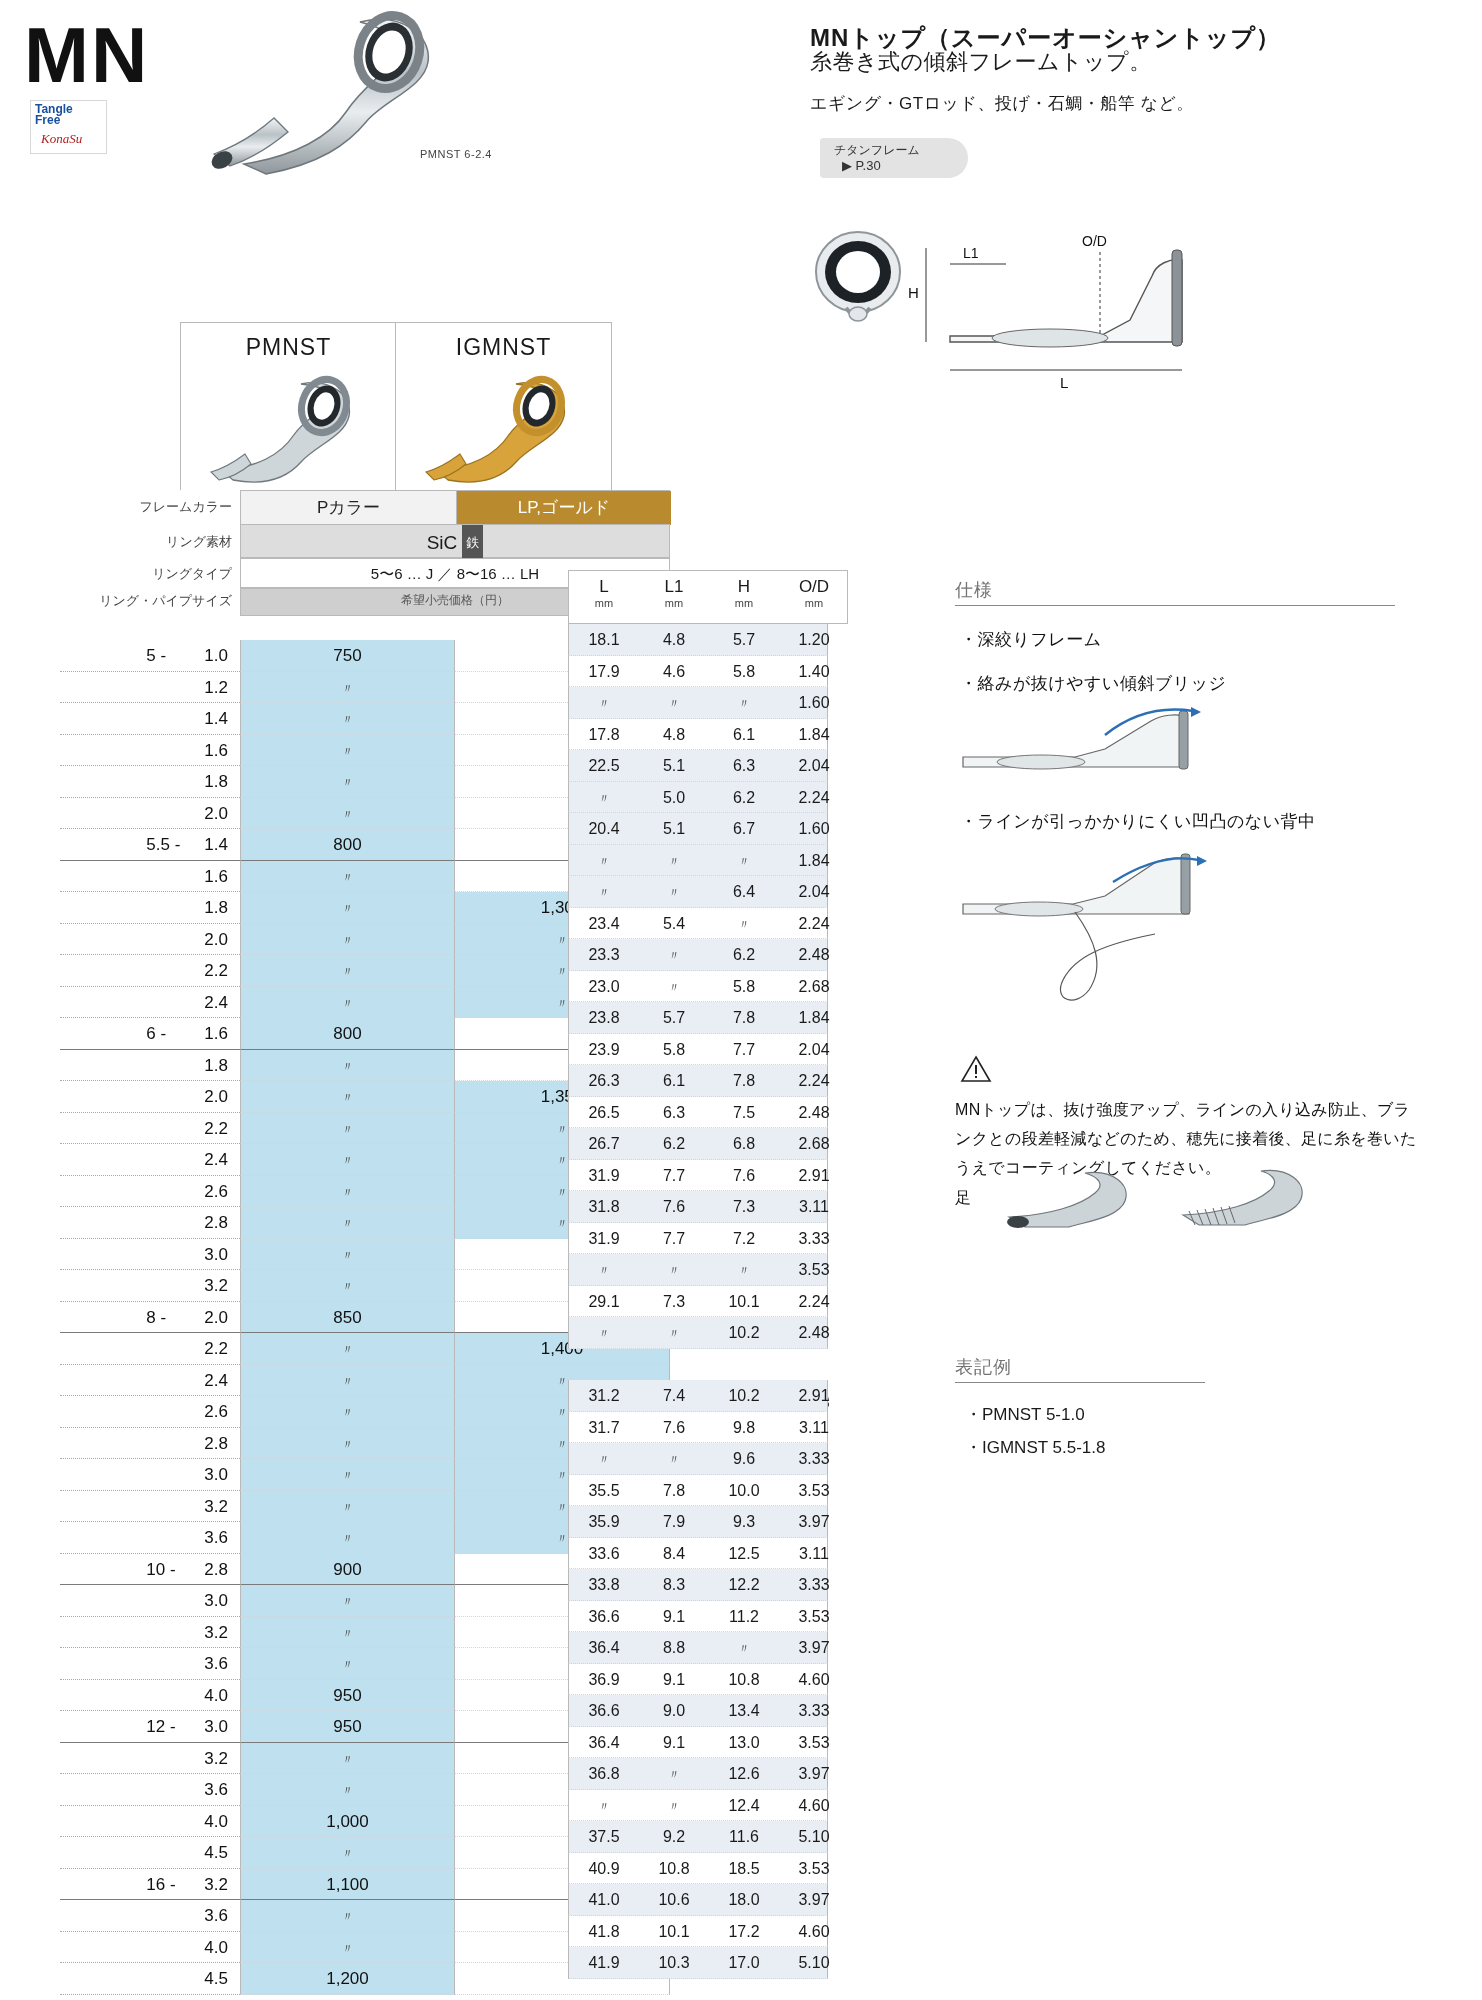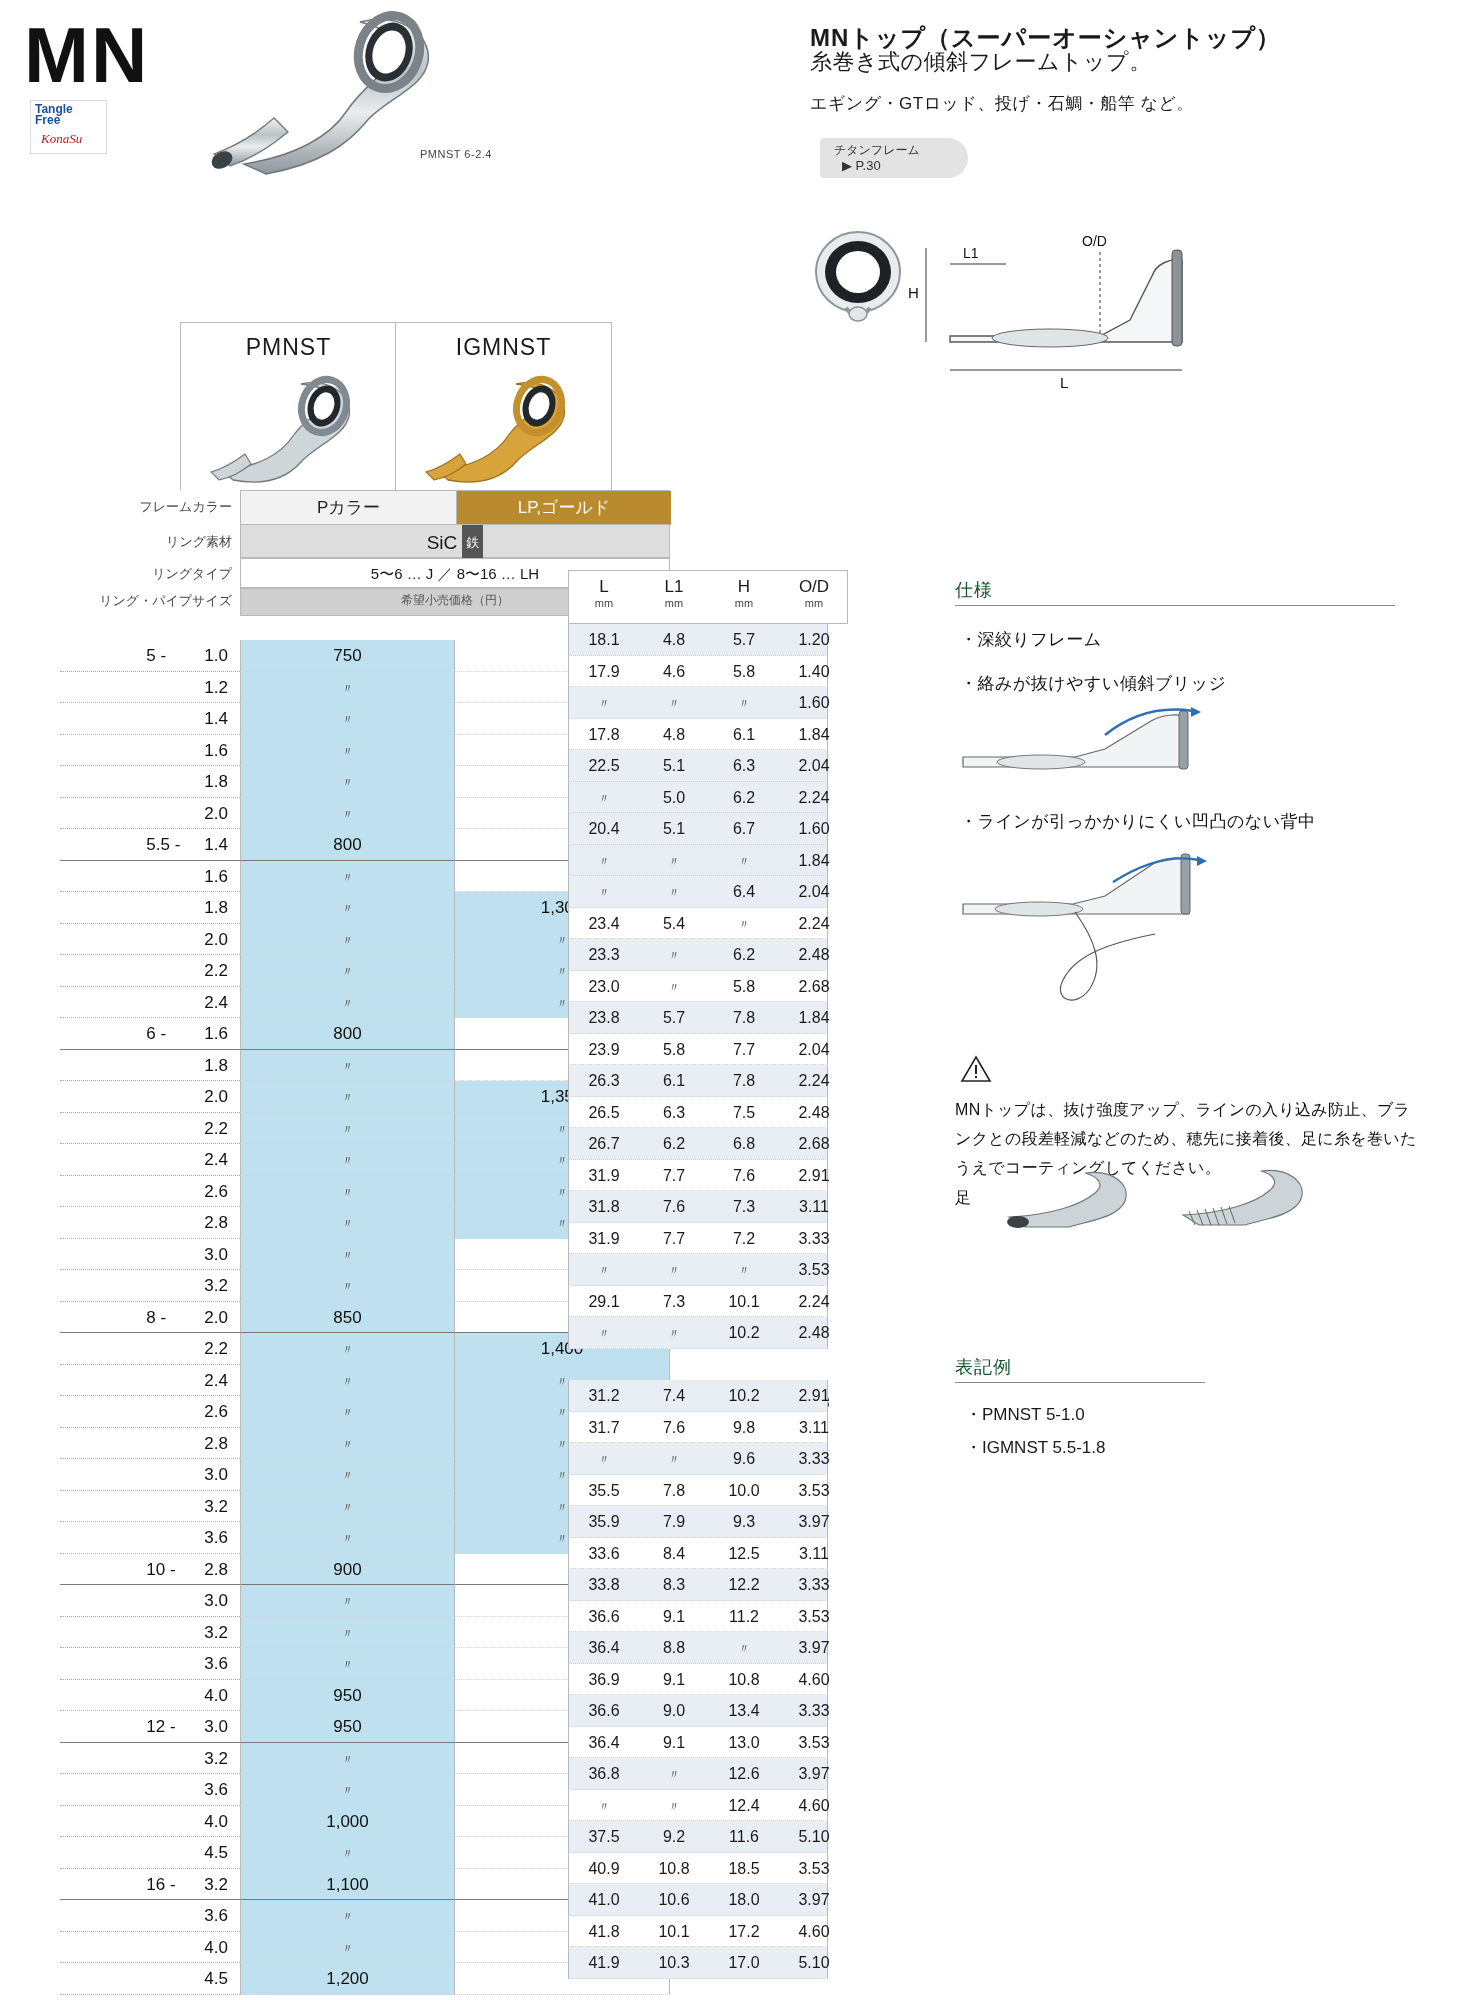--- a/index.html
+++ b/index.html
@@ -62,21 +62,21 @@
   .dimhead{position:absolute;left:0;top:0;width:280px;height:54px;border:1px solid #b9b9b9;background:#fff;box-sizing:border-box;}
   .dimhead .cell{position:absolute;top:0;width:70px;height:54px;text-align:center;}
   .dimhead .cell .a{display:block;margin-top:6px;font-size:17px;}
   .dimhead .cell .b{display:block;font-size:11px;color:#444;}
   .dimrow{position:absolute;left:0;width:260px;height:31.5px;box-sizing:border-box;border-left:1px solid #b9b9b9;border-right:1px solid #b9b9b9;border-bottom:1px dotted #c9d9e4;}
   .dimrow .c{position:absolute;top:0;width:70px;height:31.5px;line-height:31.5px;text-align:center;font-size:16px;}
   .dimrow.alt{background:#e9eef4;}
   .dimrow.white{background:#ffffff;}
 
   
-  .sec-title{position:absolute;font-size:18px;letter-spacing:1px;color:#14532d;}
+  .sec-title{position:absolute;font-size:18px;letter-spacing:1px;color:#737373;}
   .rule{position:absolute;height:1px;background:#888;}
   .bullet{position:absolute;font-size:17px;color:#111;letter-spacing:.5px;}
   .note{position:absolute;font-size:16px;line-height:29px;color:#111;letter-spacing:.3px;}
   .warn{position:absolute;left:960px;top:1055px;width:32px;height:28px;}
   .footlabel{position:absolute;font-size:16px;}
   .example{position:absolute;font-size:17px;line-height:33px;}
 
   .artbox{position:absolute;}
   svg{display:block;}
 </style>

